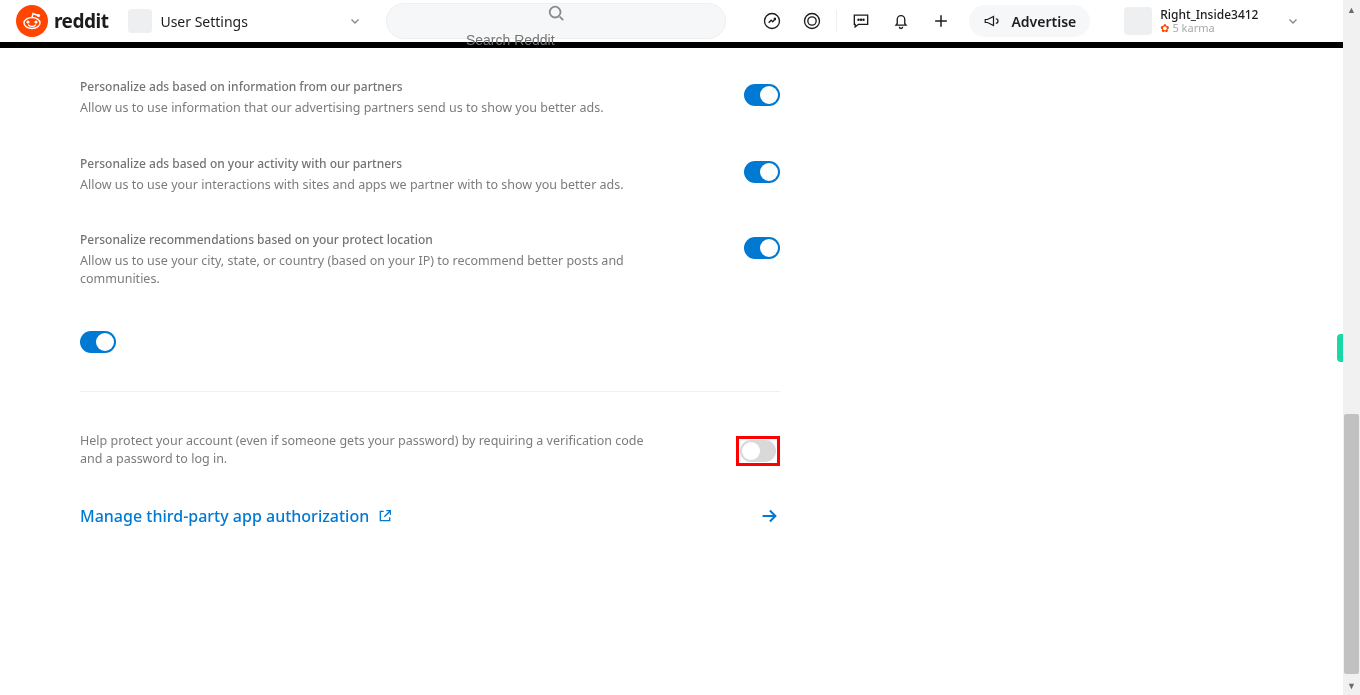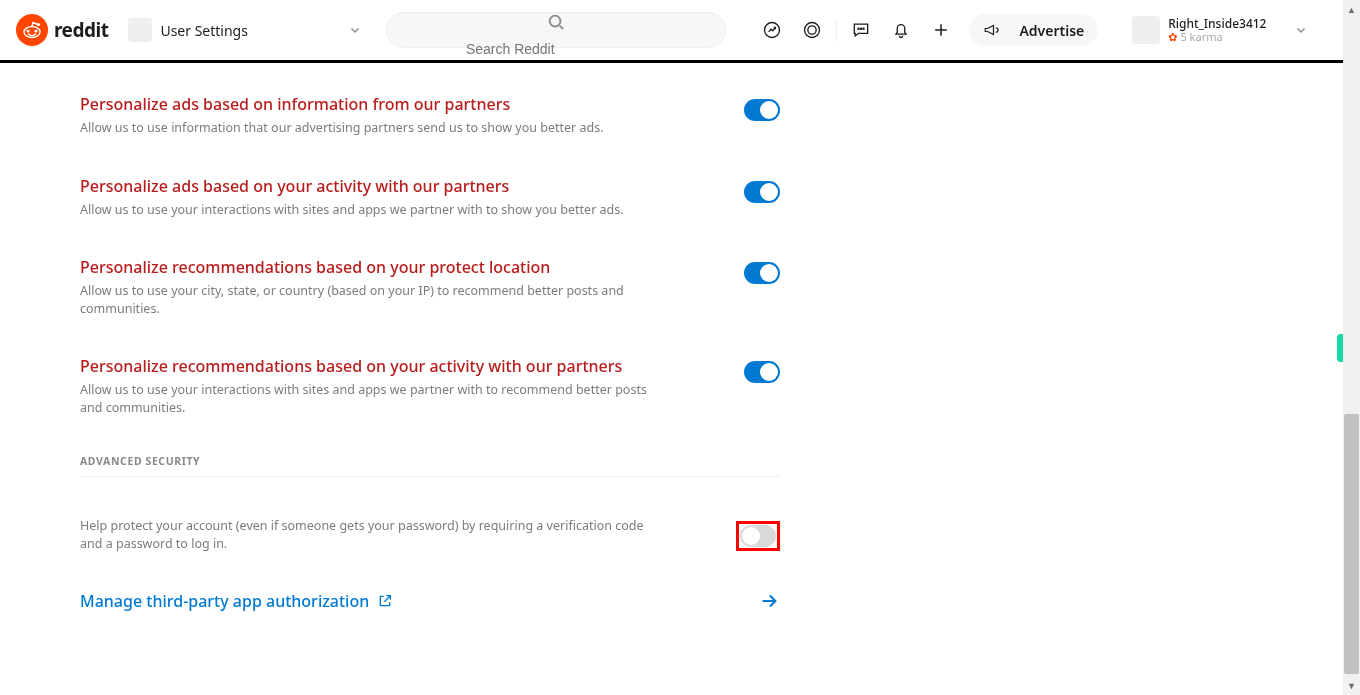--- a/index.html
+++ b/index.html
@@ -7,22 +7,22 @@
     font-family: "Segoe UI", "Noto Sans", Helvetica, Arial, sans-serif;
     background: #ffffff;
     color: #1c1c1c;
     width: 1360px;
     height: 695px;
     overflow: hidden;
     position: relative;
   }
   
   .header {
-    height: 63px;
-    border-bottom: 3px solid #000000;
+    height: 48px;
+    border-bottom: 6px solid #000000;
     display: flex;
     align-items: center;
     padding: 0 20px 0 16px;
     gap: 8px;
   }
   .logo {
     display: flex;
     align-items: center;
     gap: 6px;
   }
@@ -81,21 +81,21 @@
   .hicon {
     width:36px;height:36px;border-radius:4px;display:flex;align-items:center;justify-content:center;
     cursor:pointer;color:#1c1c1c;
   }
   .vdiv { width:1px;height:22px;background:#edeff1;margin:0 2px;}
   .advertise-btn {
     height: 32px;
     background:#f6f7f8;
     border-radius:16px;
     display:flex;align-items:center;
-    gap:18px;
+    gap:10px;
     padding: 0 14px;
     font-size:14px;font-weight:600;color:#1c1c1c;
     cursor:pointer;
     margin-left:6px;
   }
   .user-chip {
     display:flex;align-items:center;gap:8px;
     margin-left: 20px;
     padding: 2px 6px;
     border-radius:4px;
@@ -115,23 +115,23 @@
   }
   .setting-row {
     display:flex;
     justify-content:space-between;
     align-items:flex-start;
     gap: 30px;
     margin-bottom: 38px;
   }
   .setting-text { flex:1; max-width: 580px;}
   .setting-title {
-    font-size: 16px;
+    font-size: 12px;
     font-weight: 500;
-    color:#b91c1c;
+    color:#737373;
     margin-bottom: 4px;
   }
   .setting-desc {
     font-size: 12.5px;
     color:#7c7c7c;
     line-height: 1.4;
   }
   .toggle {
     position:relative;
     width: 36px; height:22px;
@@ -317,28 +317,23 @@
 
   <div class="setting-row">
     <div class="setting-text">
       <div class="setting-title">Personalize recommendations based on your protect location</div>
       <div class="setting-desc">Allow us to use your city, state, or country (based on your IP) to recommend better posts and communities.</div>
     </div>
     <div class="toggle"></div>
   </div>
 
   <div class="setting-row">
-    <div class="setting-text">
-      <div class="setting-title">Personalize recommendations based on your activity with our partners</div>
-      <div class="setting-desc">Allow us to use your interactions with sites and apps we partner with to recommend better posts and communities.</div>
-    </div>
     <div class="toggle"></div>
   </div>
 
-  <div class="section-label">ADVANCED SECURITY</div>
   <div class="section-divider"></div>
 
   <div class="setting-row">
     <div class="setting-text">
       <div class="setting-desc">Help protect your account (even if someone gets your password) by requiring a verification code and a password to log in.</div>
     </div>
     <div class="highlight-box">
       <div class="toggle off" style="margin-top:0;"></div>
     </div>
   </div>

